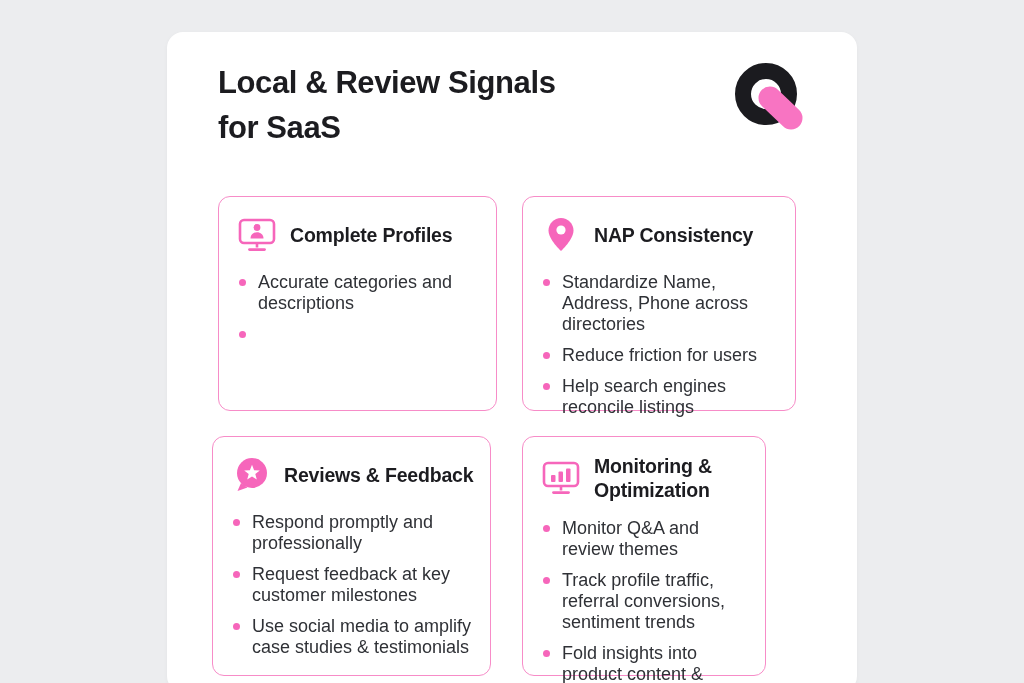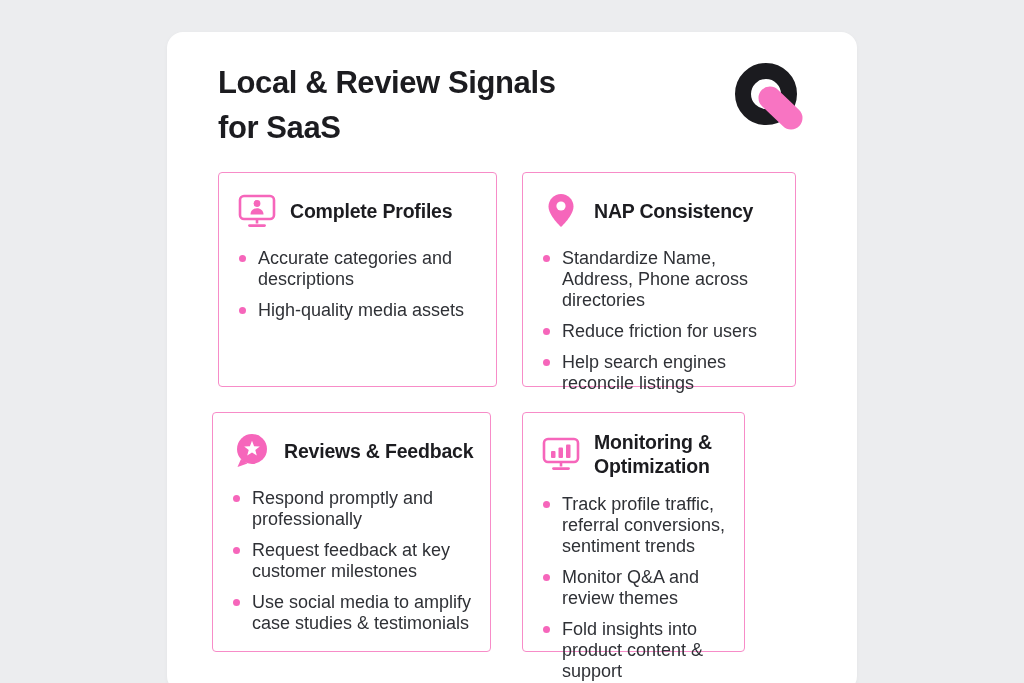--- a/index.html
+++ b/index.html
@@ -20,22 +20,23 @@
     box-shadow:0 1px 4px rgba(0,0,0,0.04);
   }
   .page-title{
     position:absolute;left:218px;top:60px;width:520px;
     font-size:31px;line-height:45px;font-weight:700;
     color:var(--title-text);letter-spacing:-0.4px;
   }
   .brand-logo{position:absolute;left:733px;top:58px;width:74px;height:72px;}
   .card{
     position:absolute;background:var(--panel);
-    border:1.6px solid var(--border-pink);border-radius:4px;
+    border:1.6px solid var(--border-pink);border-radius:12px;
     padding:17px 12px 12px 18px;
+    margin-top:24px;
   }
   .card-head{
     display:flex;align-items:center;gap:13px;
     min-height:42px;margin-bottom:16px;
   }
   .icon-box{width:40px;height:38px;flex:0 0 auto;display:flex;align-items:center;justify-content:center;}
   .card-title{
     font-size:19.5px;line-height:24px;font-weight:700;
     color:var(--title-text);letter-spacing:-0.2px;
   }
@@ -79,21 +80,20 @@
     </span>
     <h2 class="card-title">Complete Profiles</h2>
   </div>
   <ul class="bullets">
     <li class="bullet">
         <span class="dot"></span>
         <span class="bullet-text">Accurate categories and descriptions</span>
       </li>
     <li class="bullet">
         <span class="dot"></span>
-        <span class="bullet-text">High-quality media assets</span>
       </li>
   </ul>
 </section>
 
 <section class="card" style="left:522px;top:172px;width:274px;height:215px;">
   <div class="card-head">
     <span class="icon-box">
       <svg width="32" height="38" viewBox="0 0 32 38">
         <path d="M16 2 C9.1 2 3.5 7.6 3.5 14.5 C3.5 23.5 16 35 16 35 S28.5 23.5 28.5 14.5 C28.5 7.6 22.9 2 16 2 Z" fill="#F666BB"></path>
         <circle cx="16" cy="14" r="4.6" fill="#FFFFFF"></circle>
@@ -137,41 +137,41 @@
         <span class="dot"></span>
         <span class="bullet-text">Request feedback at key customer milestones</span>
       </li>
     <li class="bullet">
         <span class="dot"></span>
         <span class="bullet-text">Use social media to amplify case studies &amp; testimonials</span>
       </li>
   </ul>
 </section>
 
-<section class="card" style="left:522px;top:412px;width:223px;height:240px;">
+<section class="card" style="left:522px;top:412px;width:244px;height:240px;">
   <div class="card-head">
     <span class="icon-box">
       <svg width="40" height="38" viewBox="0 0 40 38">
         <rect x="3" y="4" width="34" height="23" rx="4" fill="none" stroke="#F666BB" stroke-width="2.6"></rect>
         <rect x="10" y="16" width="4.5" height="7" rx="1" fill="#F666BB"></rect>
         <rect x="17.5" y="12.5" width="4.5" height="10.5" rx="1" fill="#F666BB"></rect>
         <rect x="25" y="9.5" width="4.5" height="13.5" rx="1" fill="#F666BB"></rect>
         <line x1="20" y1="27" x2="20" y2="31.5" stroke="#F666BB" stroke-width="2.6"></line>
         <line x1="12.5" y1="33.6" x2="27.5" y2="33.6" stroke="#F666BB" stroke-width="2.8" stroke-linecap="round"></line>
       </svg>
     </span>
     <h2 class="card-title">Monitoring &amp; Optimization</h2>
   </div>
   <ul class="bullets">
     <li class="bullet">
         <span class="dot"></span>
-        <span class="bullet-text">Track profile traffic, referral conversions, sentiment trends</span>
+        <span class="bullet-text">Monitor Q&amp;A and review themes</span>
       </li>
     <li class="bullet">
         <span class="dot"></span>
-        <span class="bullet-text">Monitor Q&amp;A and review themes</span>
+        <span class="bullet-text">Track profile traffic, referral conversions, sentiment trends</span>
       </li>
     <li class="bullet">
         <span class="dot"></span>
         <span class="bullet-text">Fold insights into product content &amp; support documetation</span>
       </li>
   </ul>
 </section>
 
 </body></html>

